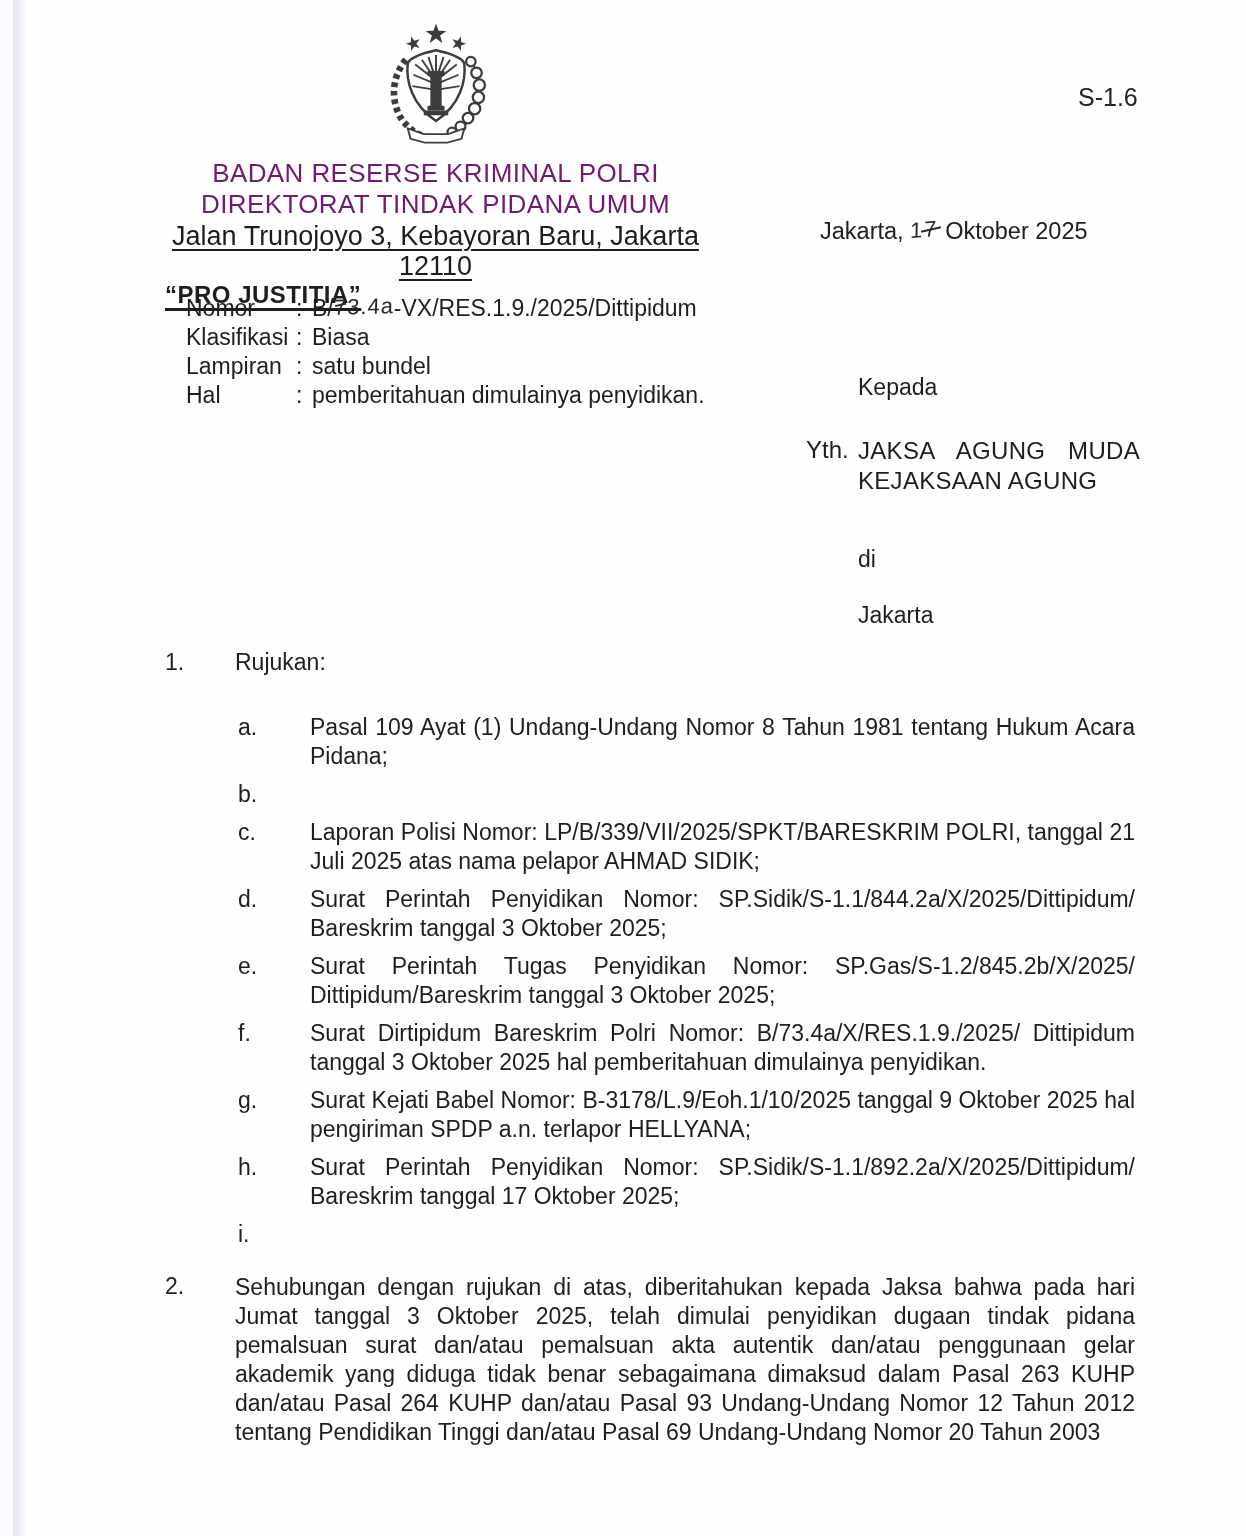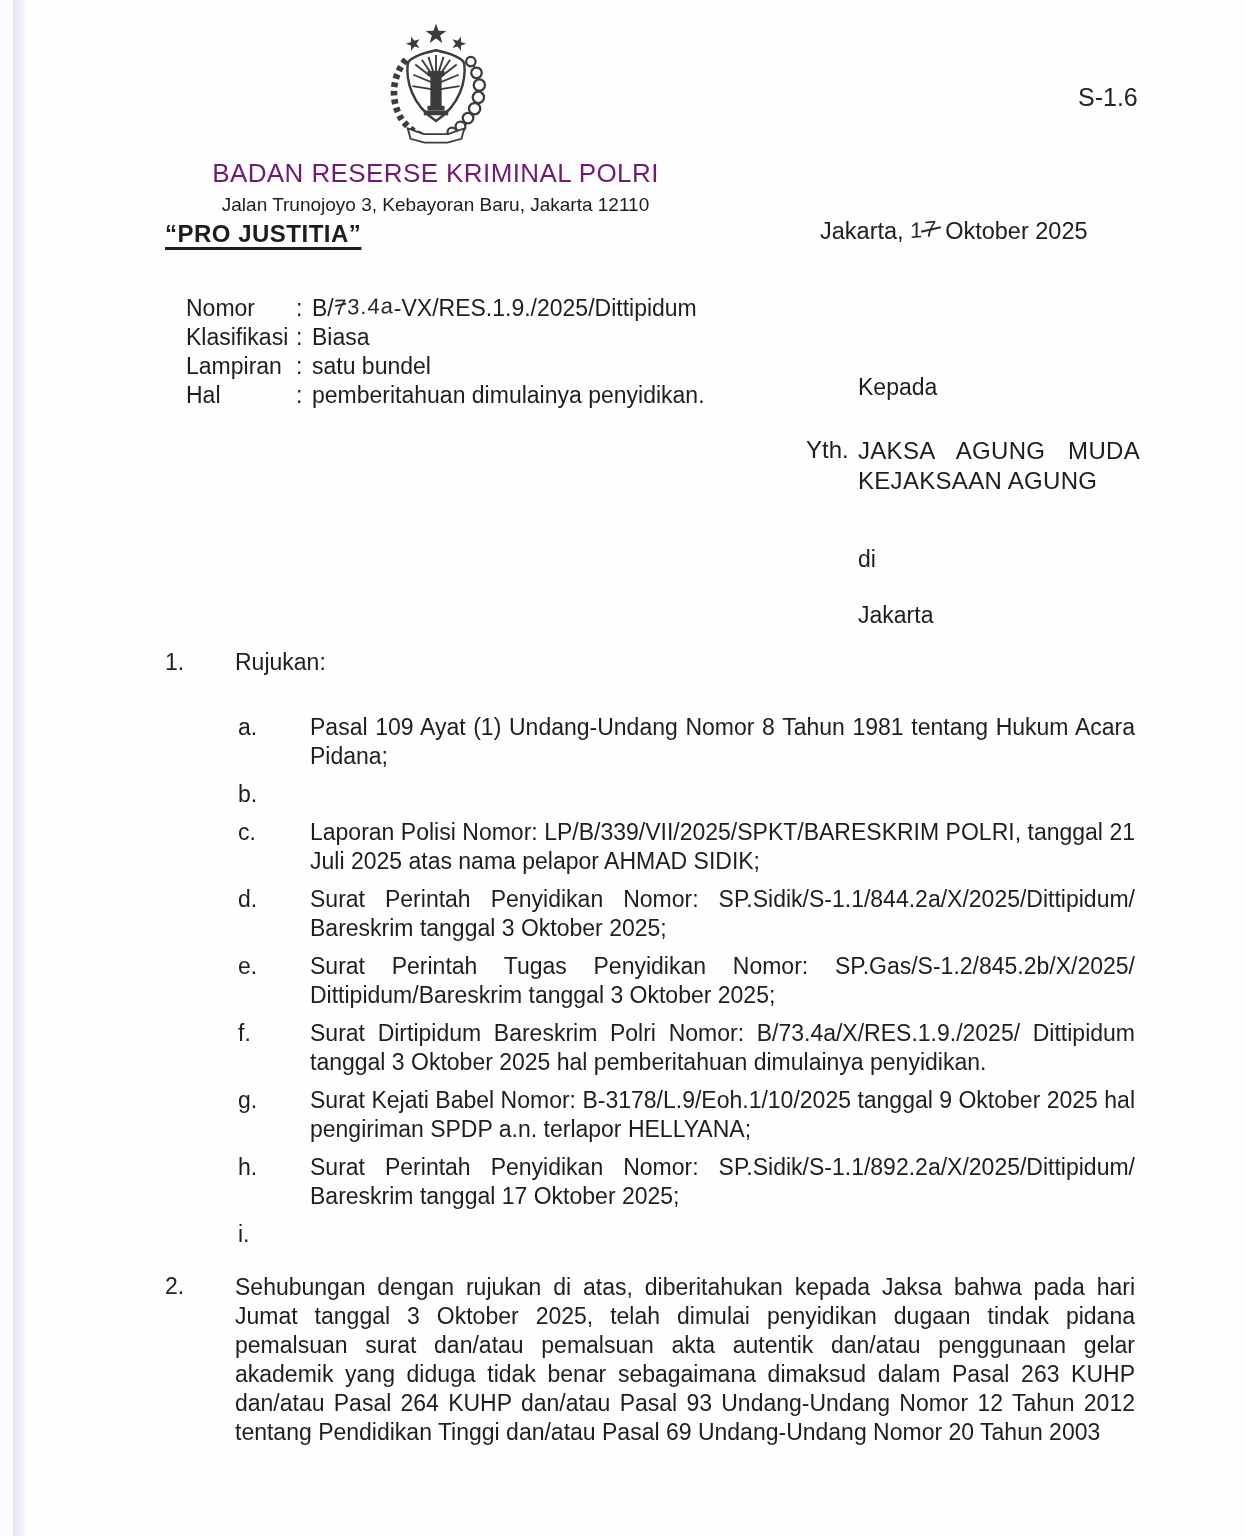--- a/index.html
+++ b/index.html
@@ -14,22 +14,22 @@
   }
   .page{position:absolute;inset:0;background:#fffefe;}
   .scan-edge{position:absolute;left:13px;top:0;width:14px;height:100%;
     background:linear-gradient(to right,#e2e5ee,#f4f5f9 70%,#ffffff);}
   .scan-edge2{position:absolute;left:0;top:0;width:13px;height:100%;background:#fbfbfd;}
 
   
   .hdr{position:absolute;left:165px;top:22px;width:541px;text-align:center;}
   .logo{display:block;margin:0 auto 6px auto;}
   .org{font-size:26px;letter-spacing:.4px;line-height:31px;color:#701a75;}
-  .addr{font-size:19px;line-height:30px;margin-top:1px;color:#1d1d1d;
-    text-underline-offset:4px;text-decoration-thickness:2px;}
+  .addr{font-size:27px;line-height:30px;margin-top:1px;color:#1d1d1d;
+    text-decoration:underline;text-underline-offset:4px;text-decoration-thickness:2px;}
   .motto{font-size:24px;font-weight:bold;text-align:left;letter-spacing:.5px;
     color:#1d1d1d;}
   .motto span{text-decoration:underline;text-underline-offset:5px;text-decoration-thickness:2.5px;}
 
   .s-code{position:absolute;left:1078px;top:83px;font-size:25px;color:#242424;}
   .dateline{position:absolute;left:820px;top:218px;font-size:23.5px;color:#202020;white-space:nowrap;}
 
   
   .meta{position:absolute;left:165px;top:294px;width:680px;font-size:23px;}
   .meta-row{display:flex;line-height:29px;margin-left:21px;}
@@ -115,20 +115,21 @@
       <g fill="#3c3c3c">
         <rect x="61" y="52" width="18" height="5"></rect>
         <rect x="64" y="56" width="12" height="34"></rect>
         <rect x="61" y="89" width="18" height="5"></rect>
         <rect x="57" y="94" width="26" height="5"></rect>
       </g>
 
       <path d="M40,113 L57,119 L83,119 L100,113 L97,124 L82,128 L58,128 L43,124 Z" fill="#ffffff" stroke="#3c3c3c" stroke-width="2"></path>
     </svg>
     <div class="org">BADAN RESERSE KRIMINAL POLRI</div>
+    <div class="org">DIREKTORAT TINDAK PIDANA UMUM</div>
     <div class="addr">Jalan Trunojoyo 3, Kebayoran Baru, Jakarta 12110</div>
     <div class="motto"><span>“PRO JUSTITIA”</span></div>
   </div>
 
   <div class="s-code">S-1.6</div>
 
   <div class="dateline">
     <span>Jakarta,</span>
     <span class="hand day">17</span>
     <span>Oktober 2025</span>

